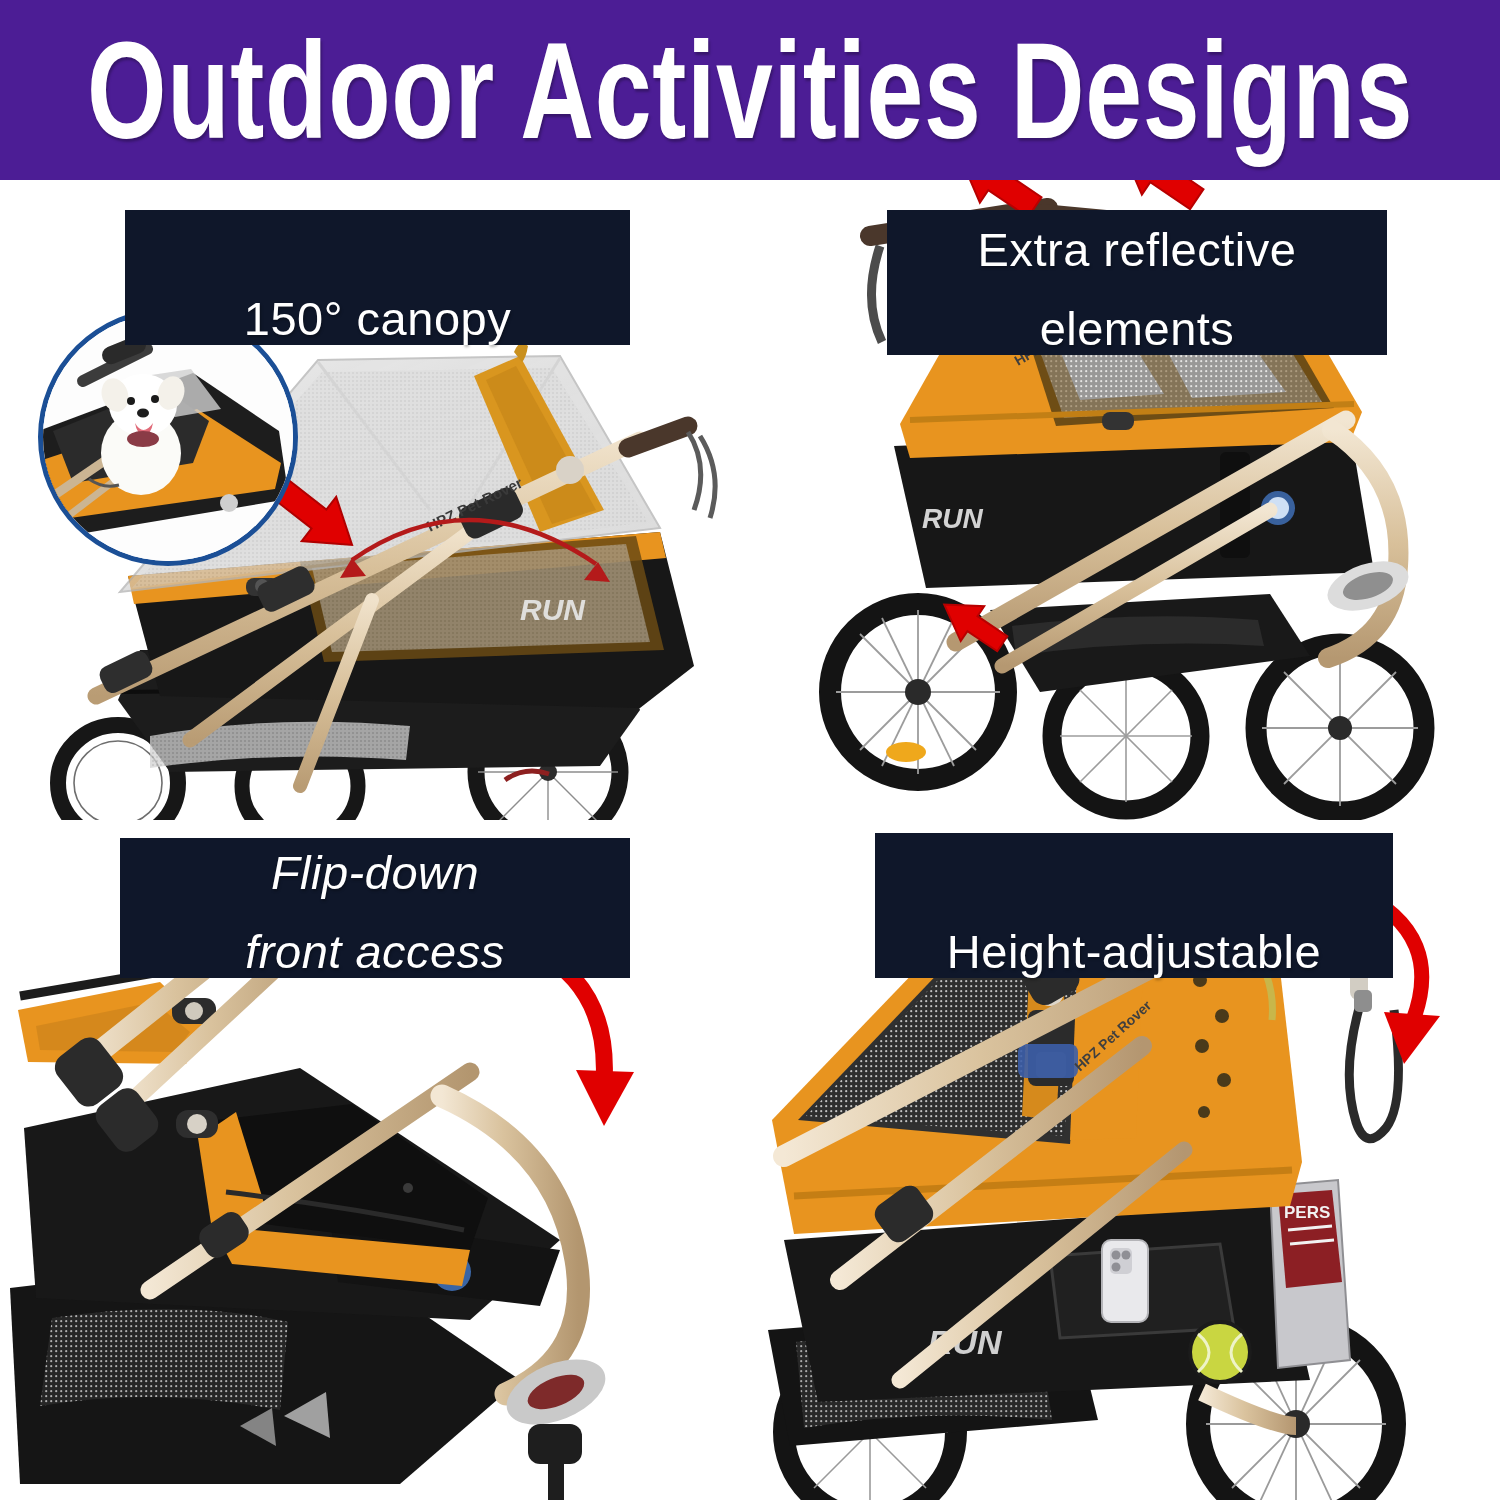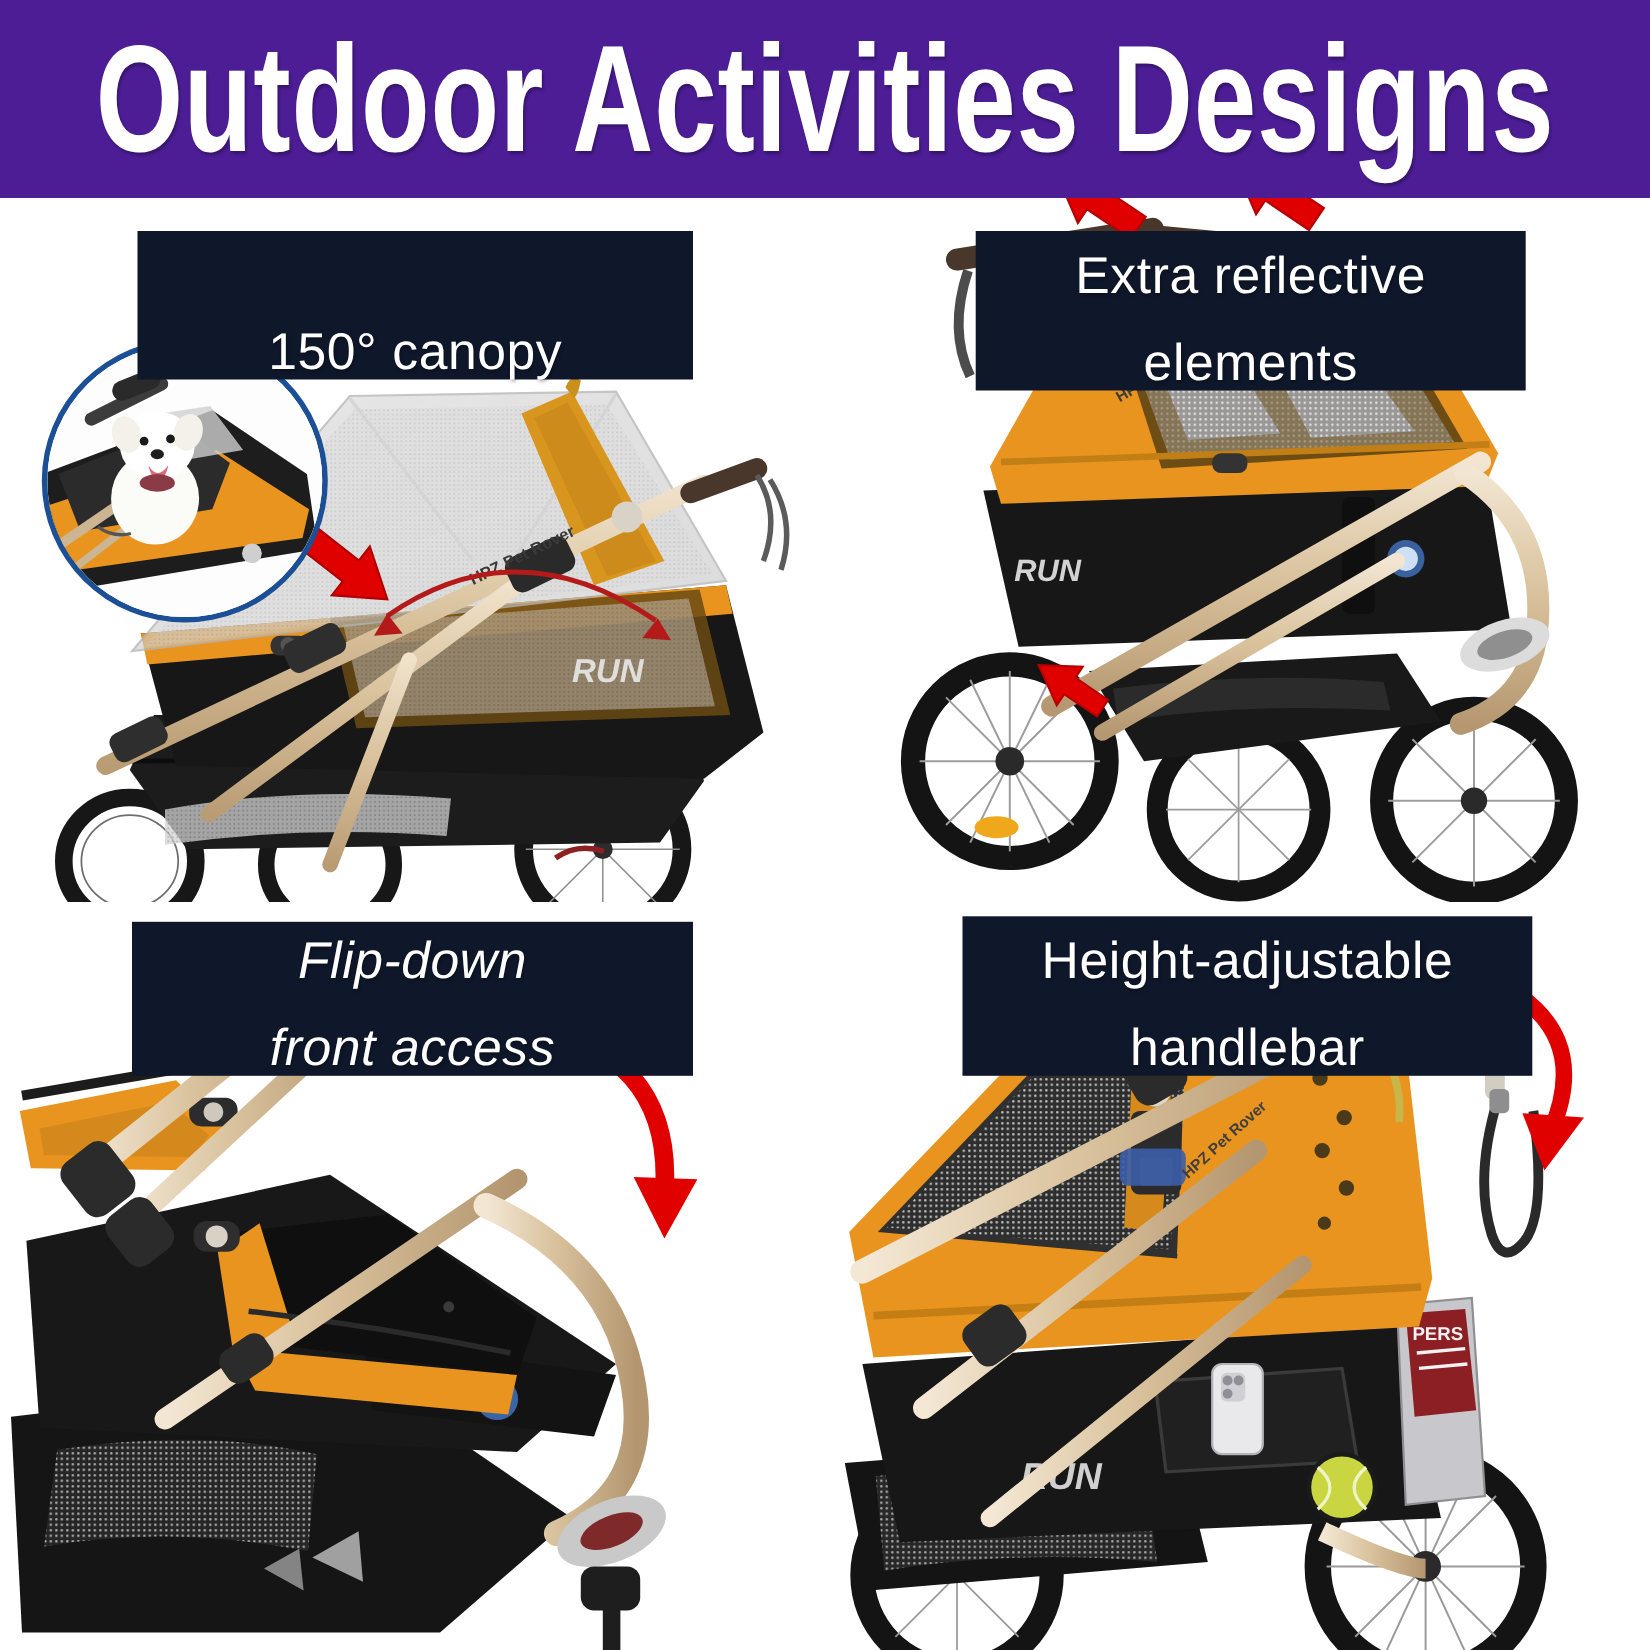--- a/index.html
+++ b/index.html
@@ -503,15 +503,14 @@
       <g>
         <path d="M604 70 Q700 114 660 208" stroke="#e00000" stroke-width="15" fill="none"></path>
         <polygon points="600,46 586,88 638,78" fill="#e00000"></polygon>
         <polygon points="634,192 690,196 654,244" fill="#e00000"></polygon>
       </g>
     </svg>
   </div>
 
   <div class="caption-box" id="caption-handlebar">
     <span>Height-adjustable</span>
-    <span>handlebar</span>
   </div>
 </div>
 
 </body></html>

